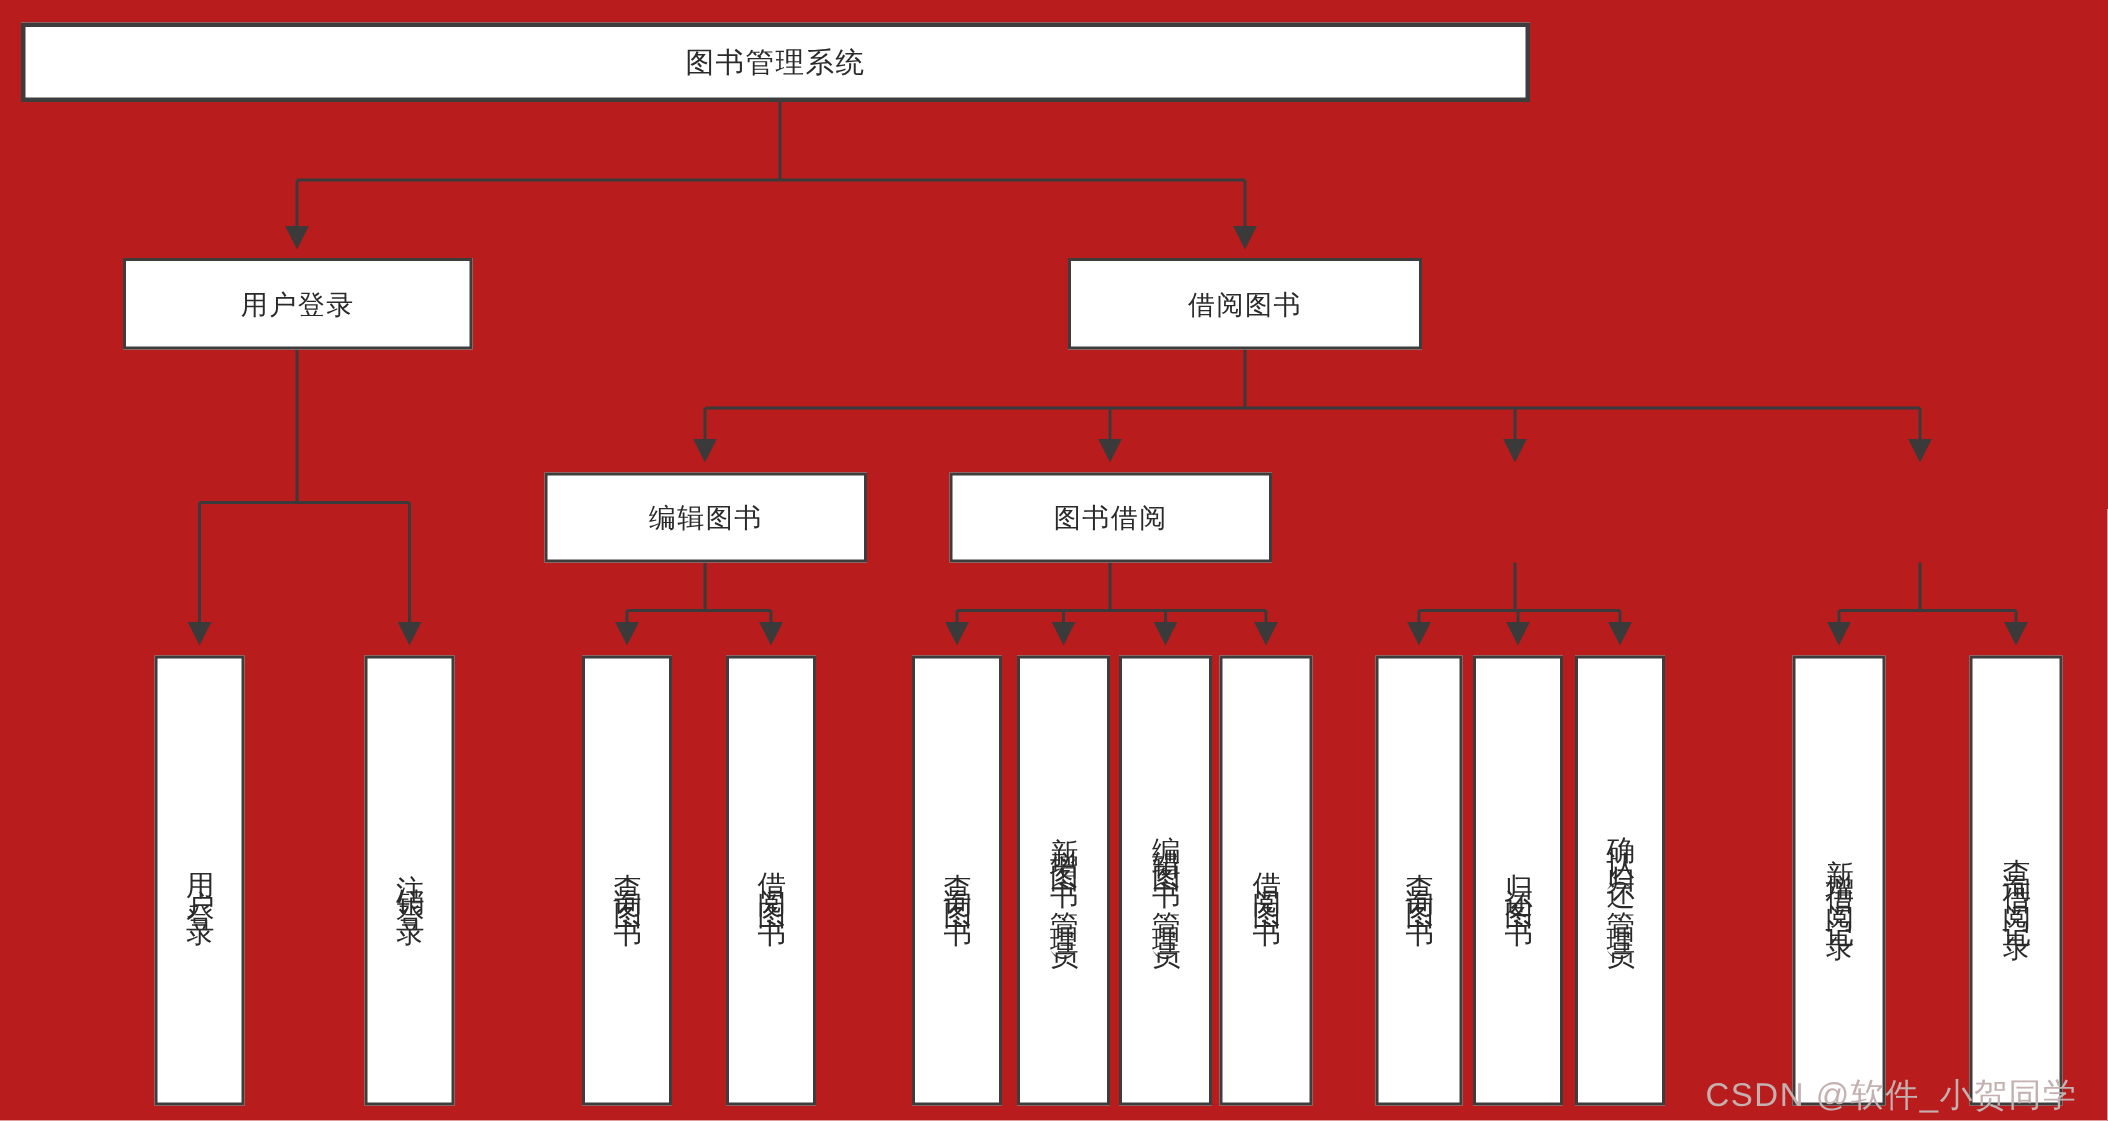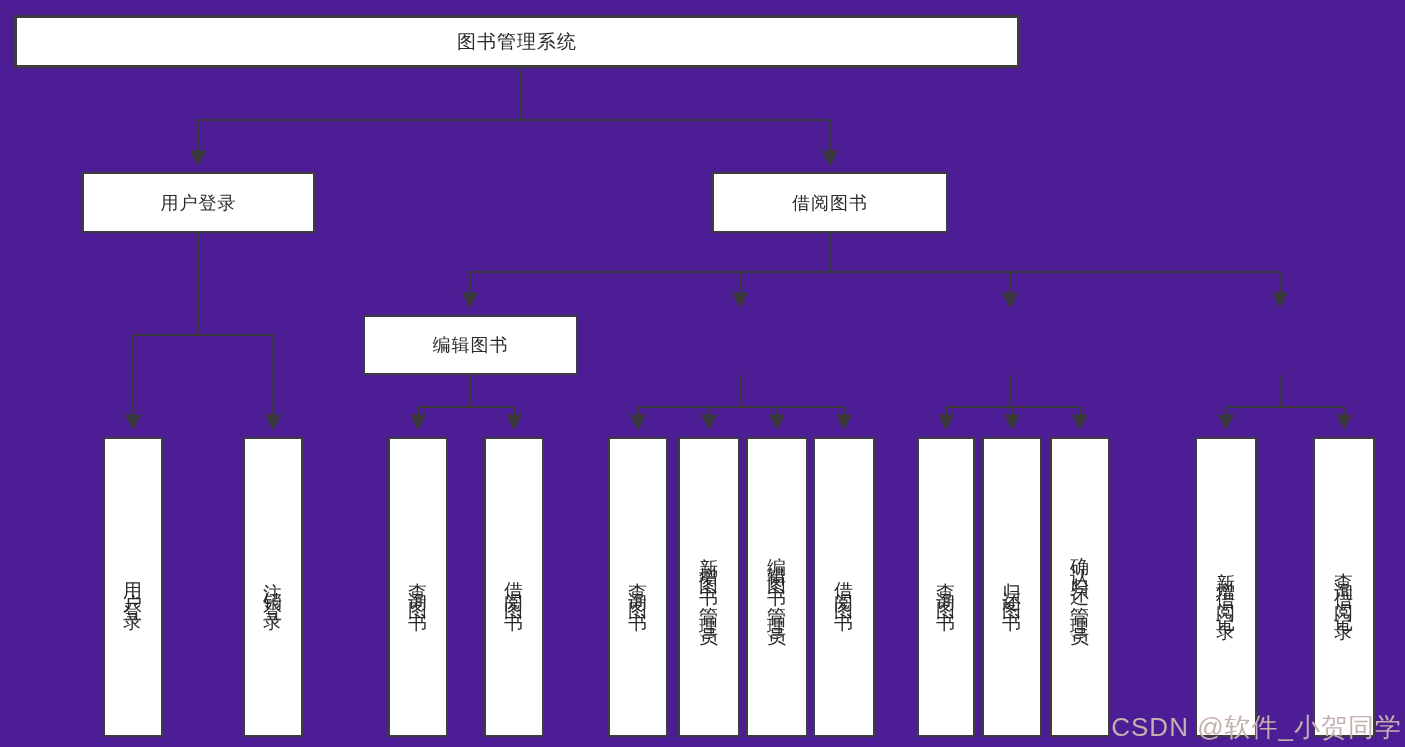--- a/index.html
+++ b/index.html
@@ -1,20 +1,20 @@
 <!DOCTYPE html>
 <html><head>
 <meta charset="utf-8">
 <style>
   html, body { margin: 0; padding: 0; background: #ffffff; }
   .stage {
     position: relative;
     width: 1405px;
     height: 747px;
-    background: #4c1d95;
+    background: #b91c1c;
     font-family: "Liberation Sans", "DejaVu Sans", sans-serif;
     color: #2a2a2a;
     overflow: hidden;
   }
   .connectors {
     position: absolute;
     left: 0; top: 0;
     width: 1405px; height: 747px;
     pointer-events: none;
   }
@@ -36,23 +36,23 @@
   }
   .leaf .vtext {
     writing-mode: vertical-rl;
     text-orientation: mixed;
     letter-spacing: 10px;
     line-height: 1;
     white-space: nowrap;
   }
   .watermark {
     position: absolute;
-    right: 3px;
+    right: 20px;
     bottom: 2px;
-    font-size: 26px;
+    font-size: 22px;
     color: #c5b0b0;
     letter-spacing: 1px;
     z-index: 5;
     margin-top: 44px;
   }
 </style>
 </head>
 <body>
 
 <div class="stage">
@@ -99,20 +99,21 @@
       <line x1="1344" y1="407" x2="1344" y2="428" marker-end="url(#arrow)"></line>
     </g>
   </svg>
 
   <div class="box root" style="left:14px; top:15px; width:1006px; height:53px;">图书管理系统</div>
 
   <div class="box branch" style="left:82px; top:172px; width:233px; height:61px;">用户登录</div>
   <div class="box branch" style="left:712px; top:172px; width:236px; height:61px;">借阅图书</div>
 
   <div class="box branch" style="left:363px; top:315px; width:215px; height:60px;">编辑图书</div>
+  <div class="box branch" style="left:633px; top:315px; width:215px; height:60px;">图书借阅</div>
 
   <div class="box leaf" style="left:103px; top:437px; width:60px; height:300px;">
     <span class="vtext">用户登录</span>
   </div>
   <div class="box leaf" style="left:243px; top:437px; width:60px; height:300px;">
     <span class="vtext">注销登录</span>
   </div>
 
   <div class="box leaf" style="left:388px; top:437px; width:60px; height:300px;">
     <span class="vtext">查询图书</span>

